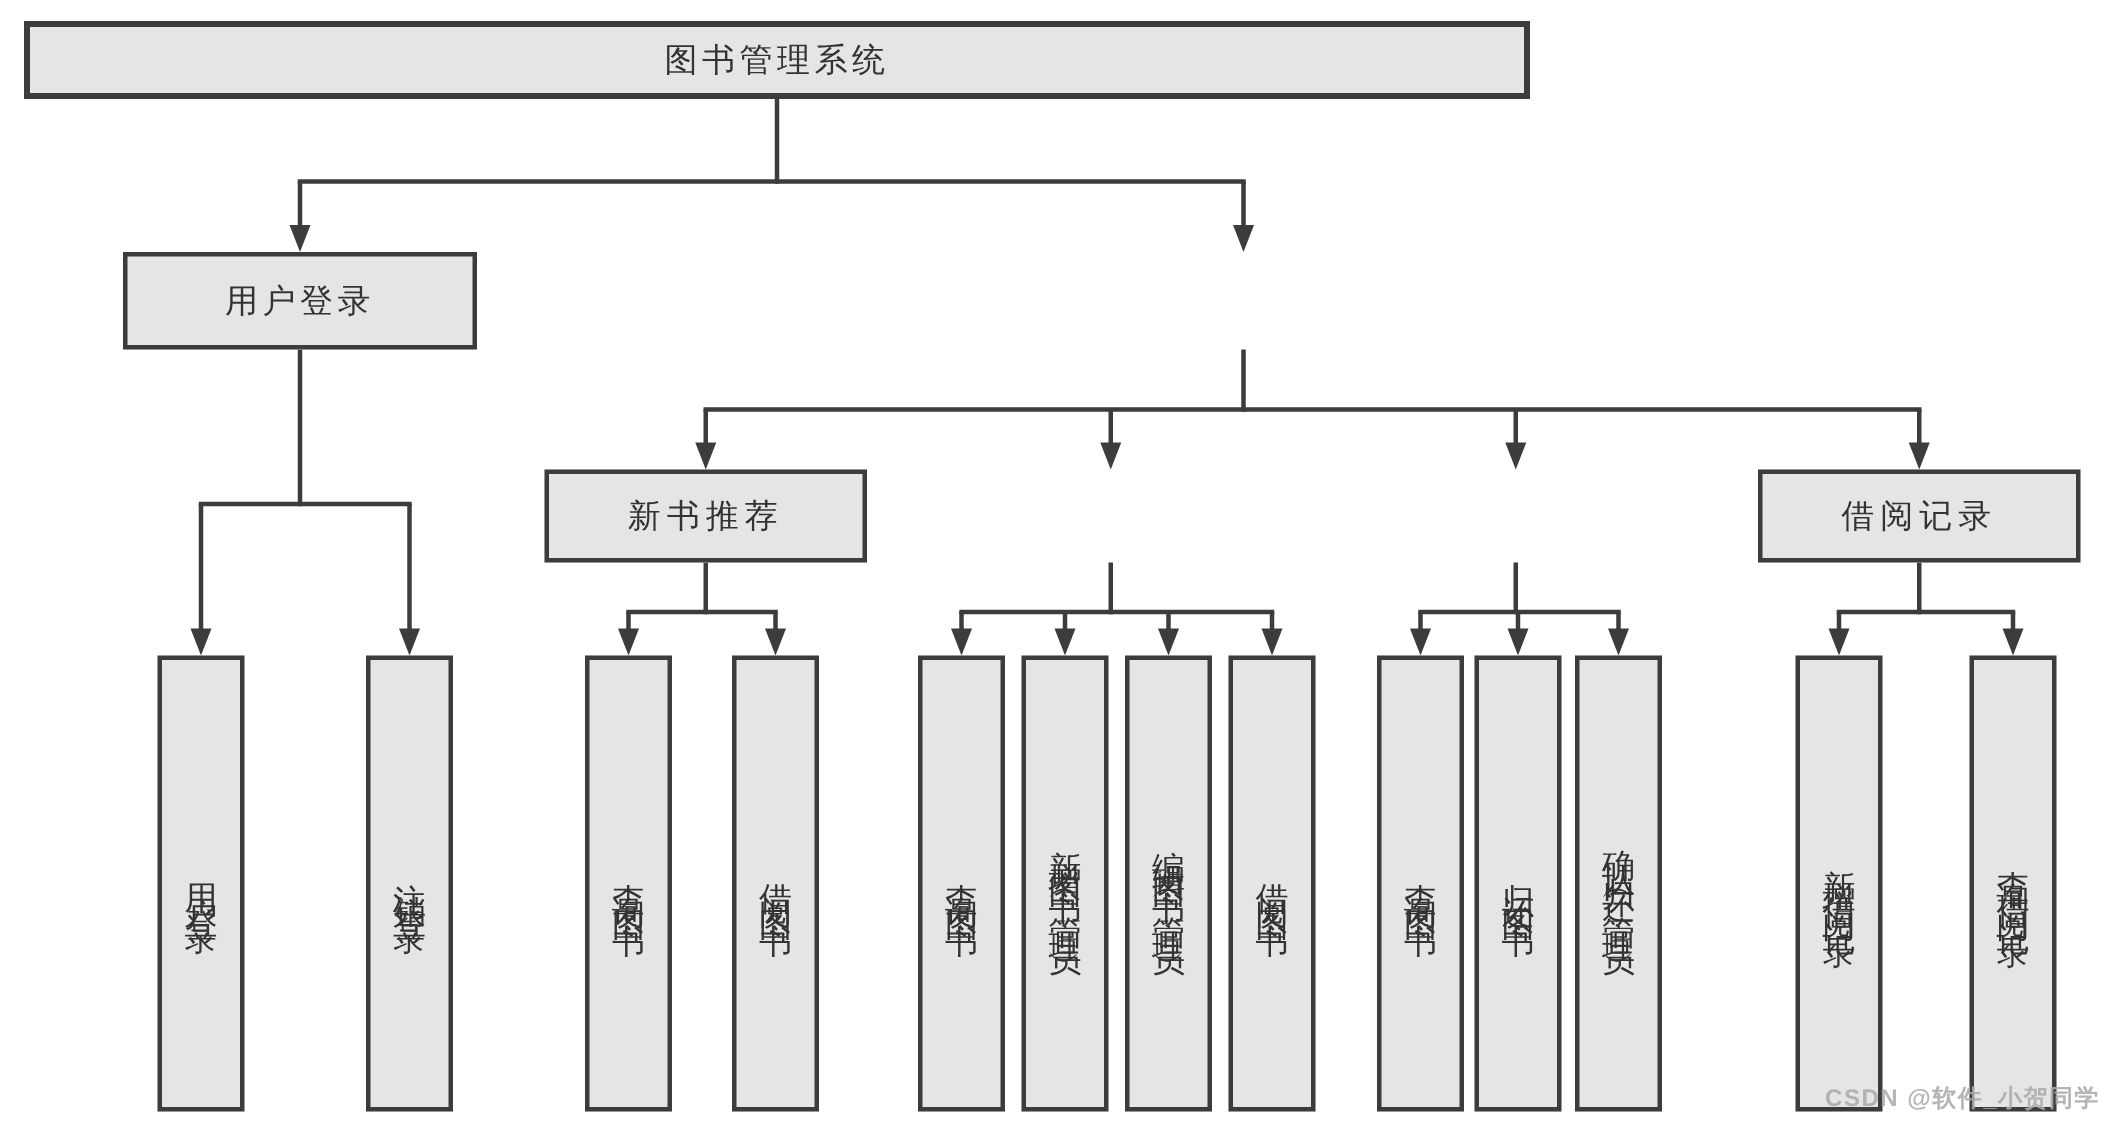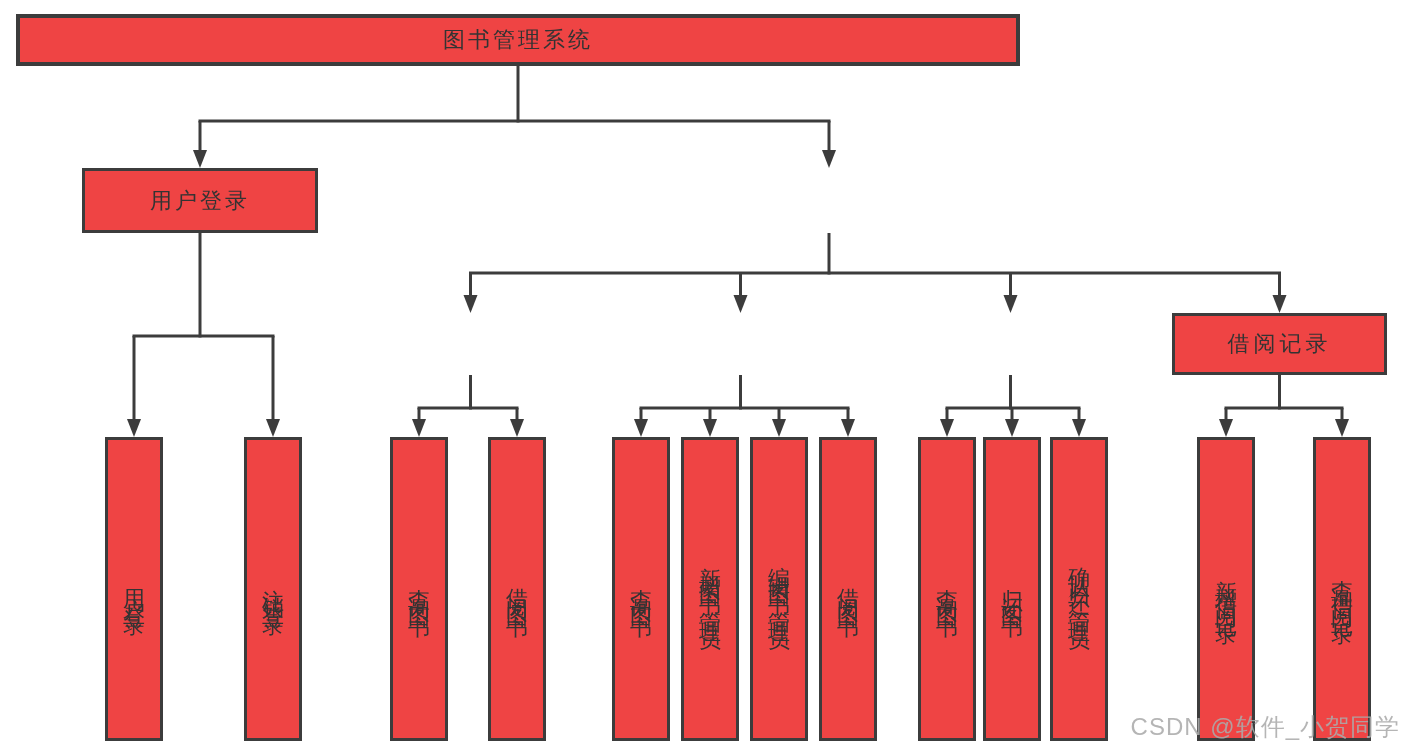--- a/index.html
+++ b/index.html
@@ -14,21 +14,21 @@
     width:1405px;height:747px;
     background:var(--background);
     font-family:"Liberation Sans","DejaVu Sans",sans-serif;
     overflow:hidden;
   }
   svg.connectors{position:absolute;left:0;top:0;width:1405px;height:747px;}
   svg.connectors path{stroke:var(--line);stroke-width:3;fill:none;}
   svg.connectors polygon{fill:var(--line);}
   .node{
     position:absolute;
-    background:#ef4444;
+    background:#e5e5e5;
     border:3px solid var(--line);
     box-sizing:border-box;
     display:flex;align-items:center;justify-content:center;
     color:var(--text);
     font-size:22px;
     letter-spacing:3px;
     white-space:nowrap;
   }
   .node.root{border-width:4px;left:16px;top:14px;width:1004px;height:52px;}
   .node.lvl1{top:168px;height:65px;width:236px;}
@@ -38,26 +38,27 @@
     writing-mode:vertical-rl;
     text-orientation:mixed;
     font-size:22px;
     letter-spacing:9px;
     color:var(--text);
     line-height:1;
   }
   .watermark{
     position:absolute;
     right:5px;bottom:4px;
-    font-size:24px;
+    font-size:16px;
     color:var(--watermark);
     opacity:.88;
     letter-spacing:1px;
     z-index:10;
     white-space:nowrap;
+    font-weight:bold;
   }
 </style>
 </head>
 <body>
 
 <div class="canvas">
 
   <svg class="connectors" viewBox="0 0 1405 747" aria-hidden="true">
 
     <path d="M518 66 V122.5"></path>
@@ -117,20 +118,21 @@
     <path d="M1226 408 V423"></path>
     <path d="M1342 408 V423"></path>
     <polygon points="1219,419 1233,419 1226,437"></polygon>
     <polygon points="1335,419 1349,419 1342,437"></polygon>
   </svg>
 
   <div class="node root">图书管理系统</div>
 
   <div class="node lvl1" style="left:82px">用户登录</div>
 
+  <div class="node lvl2" style="left:363px">新书推荐</div>
   <div class="node lvl2" style="left:1172px">借阅记录</div>
 
   <div class="node leaf" style="left:105px">
       <span class="vtext">用户登录</span>
     </div>
   <div class="node leaf" style="left:244px">
       <span class="vtext">注销登录</span>
     </div>
   <div class="node leaf" style="left:390px">
       <span class="vtext">查询图书</span>

